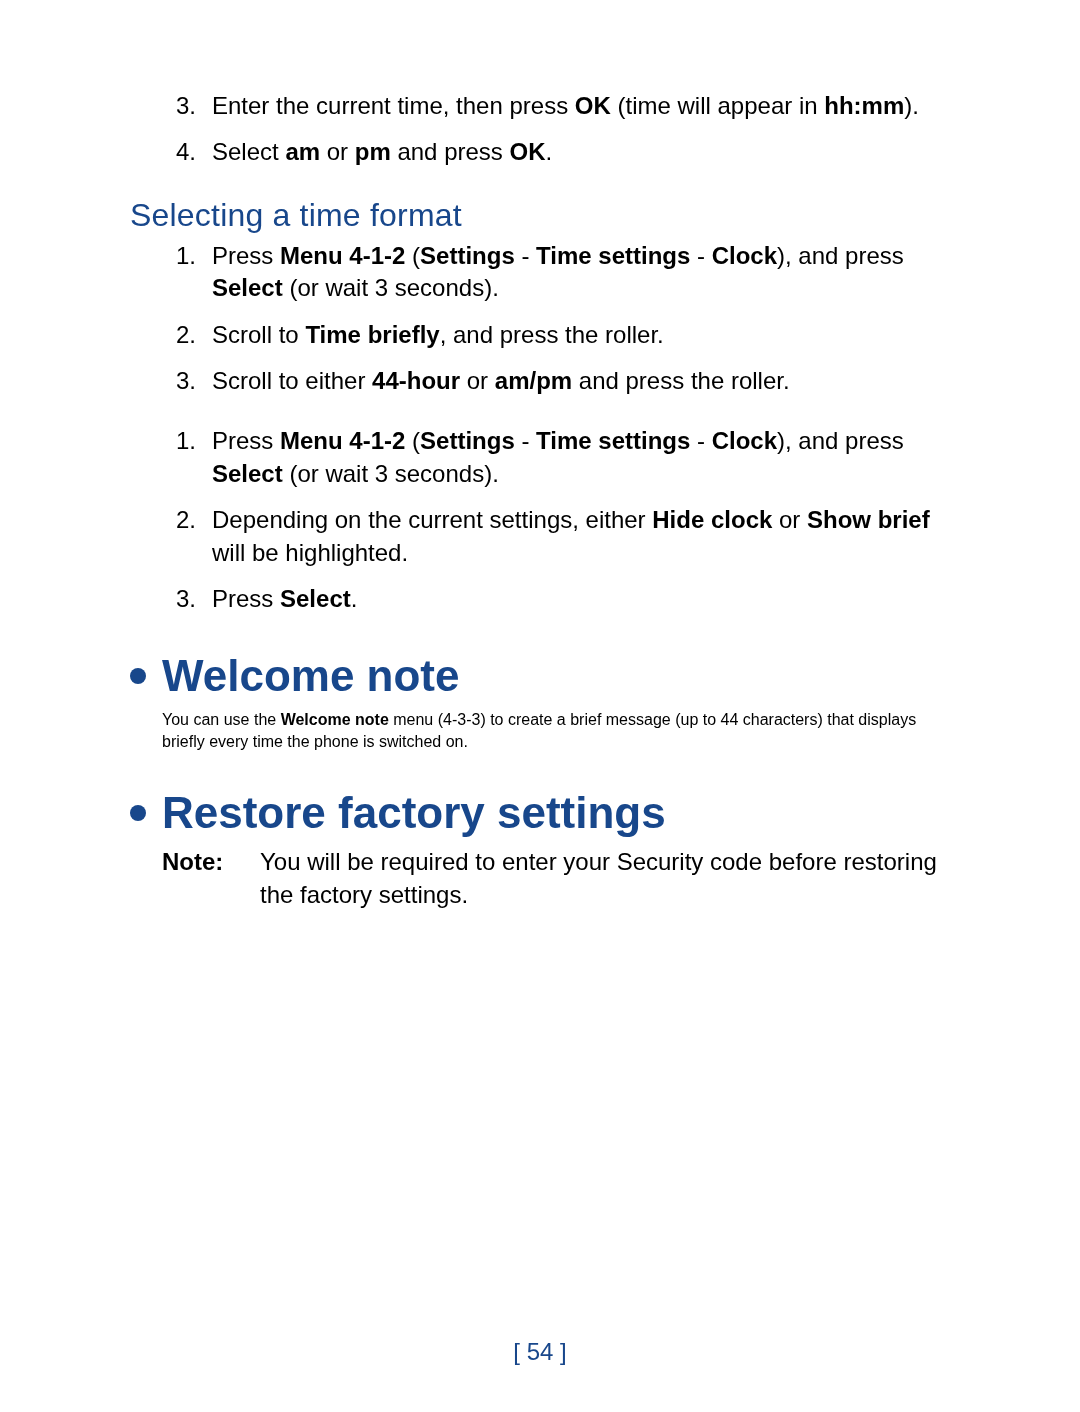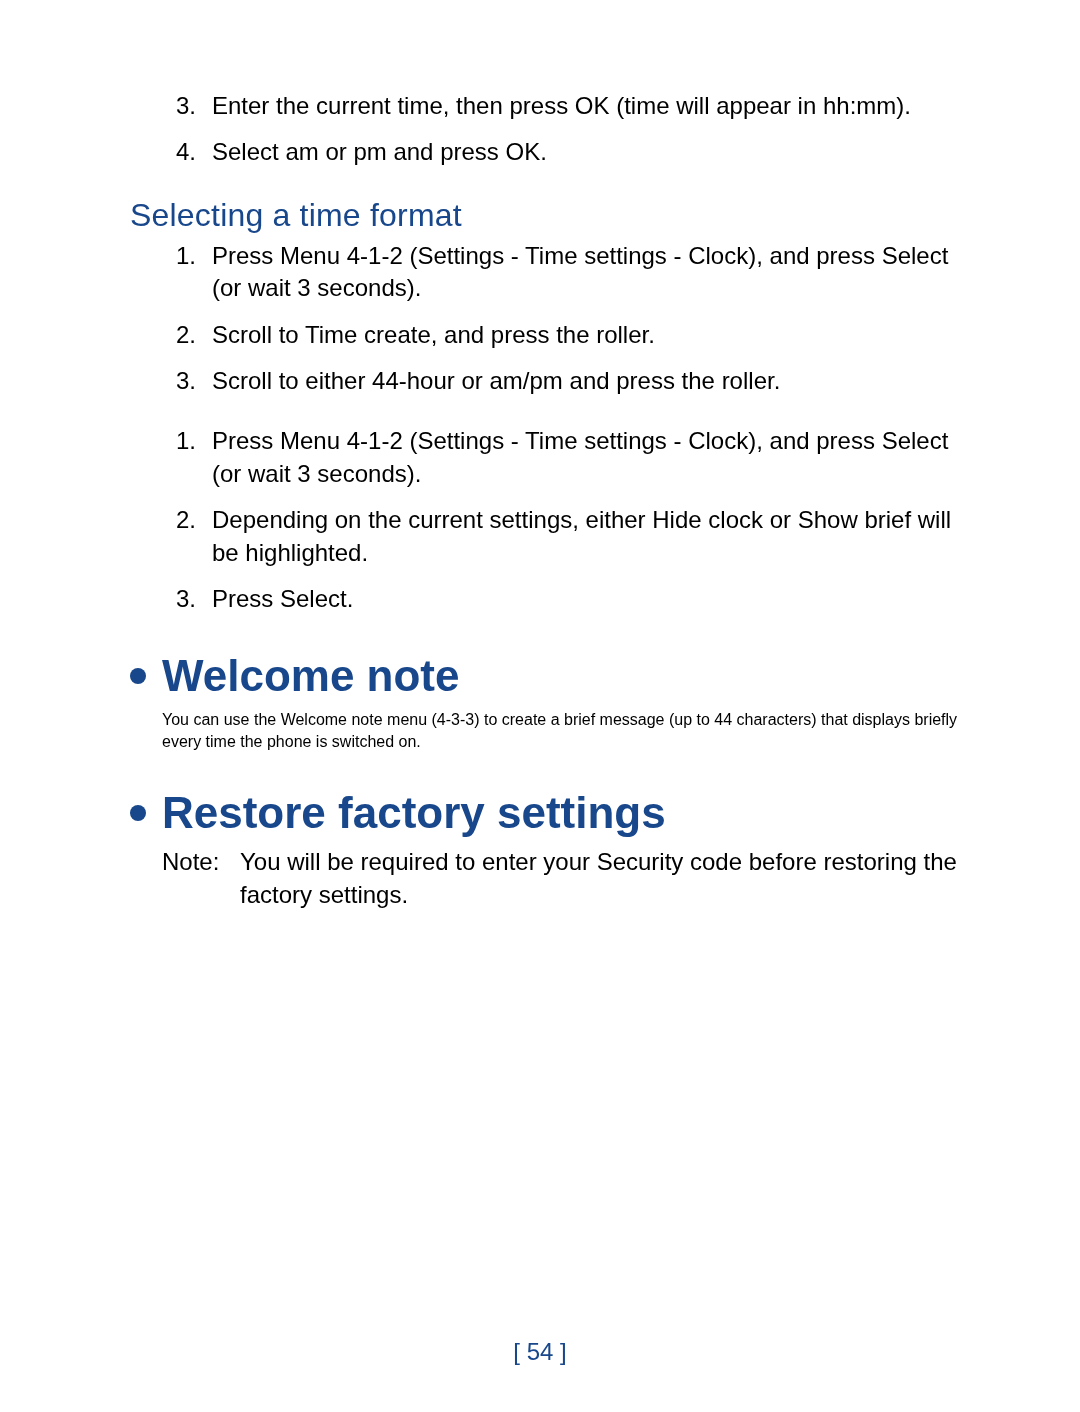--- a/index.html
+++ b/index.html
@@ -67,37 +67,38 @@
   .body-para {
     font-size: 16px;
     line-height: 1.35;
     margin: 0 0 20px 32px;
   }
   .note-block {
     font-size: 24px;
     line-height: 1.35;
     margin: 0 0 31px 32px;
     display: flex;
+    gap: 20px;
   }
   .note-label {
     flex: 0 0 78px;
   }
   .note-body {
     flex: 1;
   }
   .page-num {
     position: absolute;
     bottom: 46px;
     left: 0;
     width: 1080px;
     text-align: center;
     font-size: 24px;
     color: #18478b;
   }
-  b { font-weight: 400; }
+  b { font-weight: 700; }
 </style>
 </head>
 <body>
 
 <div class="page">
 
   <ol class="ordered-list">
     <li>
       <span class="li-num">3.</span>
       <span class="li-body">Enter the current time, then press <b>OK</b> (time will appear in <b>hh:mm</b>).</span>
@@ -109,21 +110,21 @@
   </ol>
 
   <div class="subhead">Selecting a time format</div>
   <ol class="ordered-list">
     <li>
       <span class="li-num">1.</span>
       <span class="li-body">Press <b>Menu 4-1-2</b> (<b>Settings</b> - <b>Time settings</b> - <b>Clock</b>), and press <b>Select</b> (or wait 3 seconds).</span>
     </li>
     <li>
       <span class="li-num">2.</span>
-      <span class="li-body">Scroll to <b>Time create</b>, and press the roller.</span>
+      <span class="li-body">Scroll to <b>Time briefly</b>, and press the roller.</span>
     </li>
     <li>
       <span class="li-num">3.</span>
       <span class="li-body">Scroll to either <b>44-hour</b> or <b>am/pm</b> and press the roller.</span>
     </li>
   </ol>
 
   <ol class="ordered-list">
     <li>
       <span class="li-num">1.</span>

